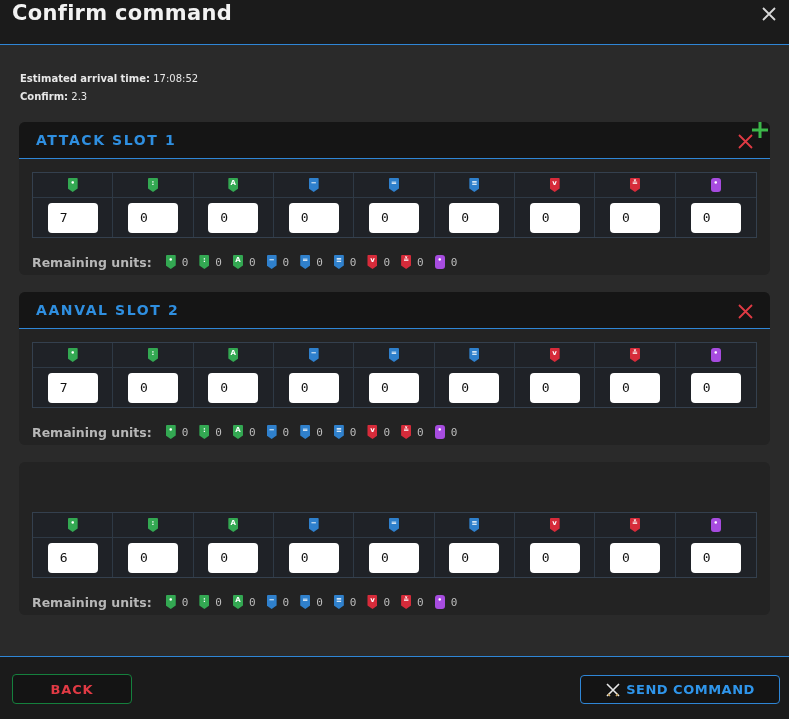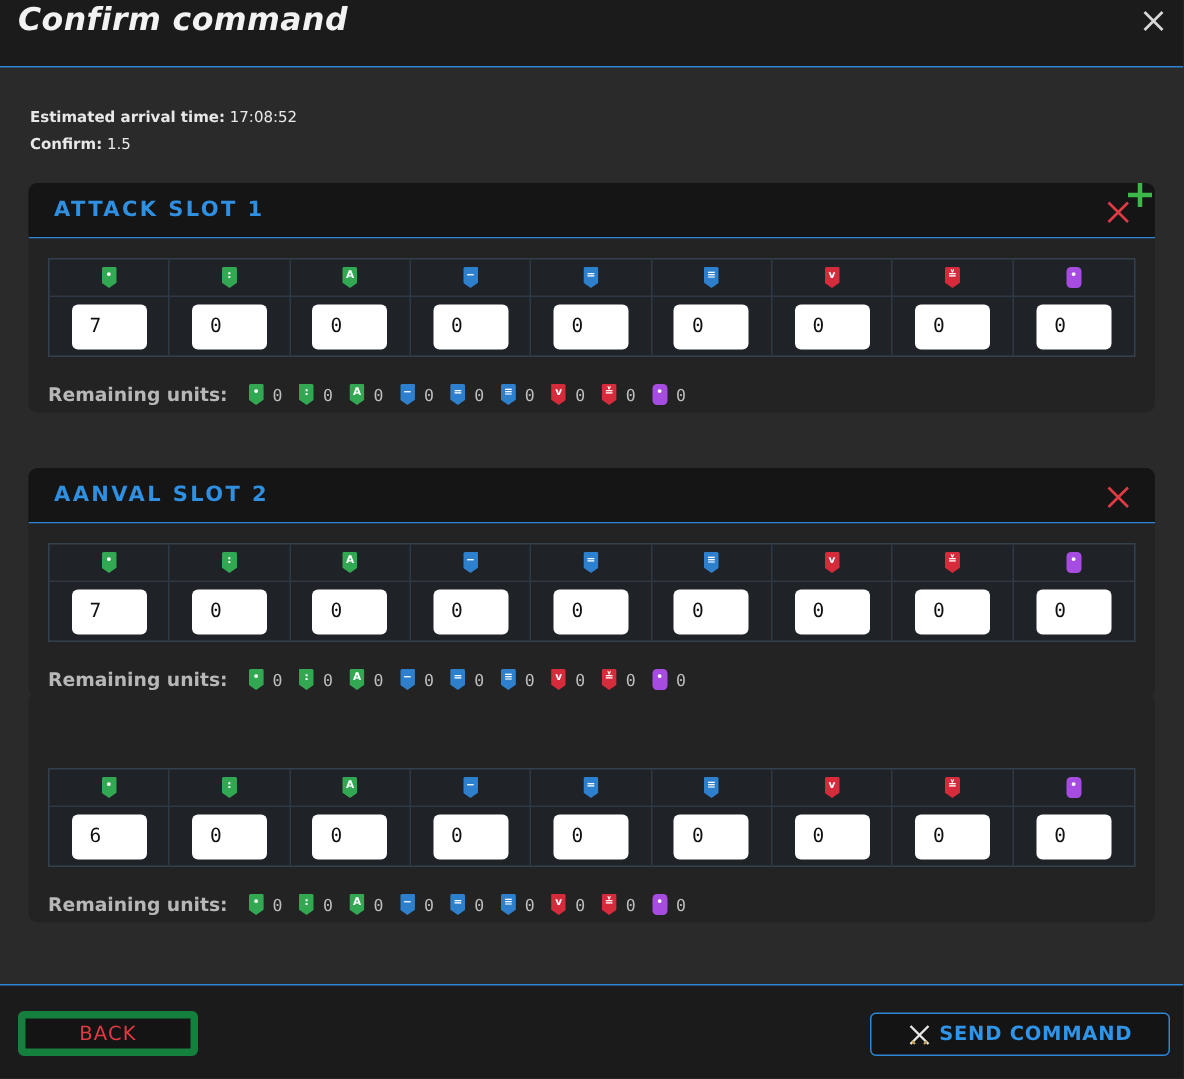--- a/index.html
+++ b/index.html
@@ -1,19 +1,19 @@
 <!DOCTYPE html>
 <html><head>
 <meta charset="utf-8">
 <style>
   * { box-sizing: border-box; margin: 0; padding: 0; }
   html, body { width: 789px; height: 719px; background: #2a2a2a; overflow: hidden; }
   body { font-family: "DejaVu Sans", sans-serif; color: #e6e6e6; position: relative; }
 
-  .header { position: absolute; left: 0; top: 0; width: 789px; height: 45px; background: #1b1b1b; border-bottom: 1px solid #2f86d6; font-style: italic; }
+  .header { position: absolute; left: 0; top: 0; width: 789px; height: 45px; background: #1b1b1b; border-bottom: 1px solid #2f86d6; }
   .title { position: absolute; left: 12px; top: 1px; font-size: 21px; font-weight: bold; color: #f2f2f2; letter-spacing: 0.3px; }
   .close-x { position: absolute; right: 10px; top: 4px; width: 20px; height: 20px; cursor: pointer; }
 
   .info { position: absolute; left: 20px; top: 70px; font-size: 10px; line-height: 18px; }
   .info .lbl { font-weight: bold; color: #e8e8e8; }
   .info .val { color: #e8e8e8; }
 
   .slot { position: absolute; left: 19px; width: 751px; height: 153px; background: #232323; border-radius: 6px; }
   .slot-head { position: absolute; left: 0; top: 0; width: 751px; height: 37px; background: #151515; border-bottom: 1px solid #2f86d6; border-radius: 6px 6px 0 0; }
   .slot-title { position: absolute; left: 17px; top: 10px; font-size: 14px; font-weight: bold; color: #2f8fe0; letter-spacing: 1.6px; text-align: center; }
@@ -24,43 +24,43 @@
   .cell { border-right: 1px solid #2e3945; display: flex; align-items: center; justify-content: center; }
   .cell:nth-child(9n) { border-right: none; }
   .cell.icon-cell { border-bottom: 1px solid #2e3945; }
   .num-input { width: 50px; height: 30px; background: #fff; border: none; border-radius: 4px; color: #111; font-family: "DejaVu Sans Mono", monospace; font-size: 13px; padding-left: 12px; outline: none; }
 
   .badge { width: 10px; height: 14px; display: inline-flex; align-items: flex-start; justify-content: center; font-size: 7px; line-height: 9px; color: #fff; font-weight: bold;
            clip-path: polygon(0 0, 100% 0, 100% 75%, 50% 100%, 0 75%); border-radius: 1px; padding-top: 1px; }
   .badge.round { clip-path: none; border-radius: 3px; }
   .g { background: #33a852; } .b { background: #2f80cc; } .r { background: #d62b3a; } .p { background: #a74ce0; }
 
-  .remaining { position: absolute; left: 13px; top: 133px; display: flex; align-items: flex-end; font-size: 12.5px; }
+  .remaining { position: absolute; left: 13px; top: 133px; display: flex; align-items: flex-start; font-size: 12.5px; }
   .remaining .rl { color: #b7b7b7; font-weight: bold; margin-right: 14px; }
   .ru { display: inline-flex; align-items: center; margin-right: 11px; }
   .ru .cnt { margin-left: 6px; color: #bdbdbd; font-family: "DejaVu Sans Mono", monospace; font-size: 11px; }
 
   .footer { position: absolute; left: 0; top: 656px; width: 789px; height: 63px; background: #1b1b1b; border-top: 1px solid #2f86d6; }
-  .back-btn { position: absolute; left: 12px; top: 17px; width: 120px; height: 30px; border: 5px solid #15803d; border-radius: 4px; background: #141414; color: #e03a44; font-size: 13px; font-weight: normal; letter-spacing: 0.8px; display: flex; align-items: center; justify-content: center; cursor: pointer; }
+  .back-btn { position: absolute; left: 12px; top: 17px; width: 120px; height: 30px; border: 1px solid #15803d; border-radius: 4px; background: #141414; color: #e03a44; font-size: 13px; font-weight: bold; letter-spacing: 0.8px; display: flex; align-items: center; justify-content: center; cursor: pointer; }
   .send-btn { position: absolute; left: 580px; top: 18px; width: 200px; height: 29px; border: 1px solid #2f86d6; border-radius: 4px; background: #141414; color: #2f95ea; font-size: 13px; font-weight: bold; letter-spacing: 0.5px; display: flex; align-items: center; justify-content: center; cursor: pointer; }
   .send-btn svg { margin-right: 5px; }
 </style>
 </head>
 <body>
 
 <div class="header">
   <div class="title">Confirm command</div>
   <svg class="close-x" viewBox="0 0 20 20">
     <path d="M4 4 L16 16 M16 4 L4 16" stroke="#d8d8d8" stroke-width="1.8"></path>
   </svg>
 </div>
 
 <div class="info">
   <div><span class="lbl">Estimated arrival time:</span> <span class="val">17:08:52</span></div>
-  <div><span class="lbl">Confirm:</span> <span class="val">1.5</span></div>
+  <div><span class="lbl">Confirm:</span> <span class="val">2.3</span></div>
 </div>
 
 <div class="slot" style="top:122px;">
   <div class="slot-head">
     <div class="slot-title">ATTACK SLOT 1</div>
     <svg class="del-x" viewBox="0 0 17 17">
         <path d="M2 2 L15 15 M15 2 L2 15" stroke="#e03a44" stroke-width="1.8"></path>
       </svg>
     <svg class="add-plus" viewBox="0 0 20 20">
         <path d="M10 2 V18 M2 10 H18" stroke="#3cb84a" stroke-width="3"></path>
@@ -156,21 +156,21 @@
         <span class="badge r">≚</span>
         <span class="cnt">0</span>
       </span>
     <span class="ru">
         <span class="badge p round">•</span>
         <span class="cnt">0</span>
       </span>
   </div>
 </div>
 
-<div class="slot" style="top:292px;margin-top:20px;">
+<div class="slot" style="top:292px;">
   <div class="slot-head">
     <div class="slot-title">AANVAL SLOT 2</div>
     <svg class="del-x" viewBox="0 0 17 17">
         <path d="M2 2 L15 15 M15 2 L2 15" stroke="#e03a44" stroke-width="1.8"></path>
       </svg>
   </div>
   <div class="grid">
     <div class="cell icon-cell">
         <span class="badge g">•</span>
       </div>

